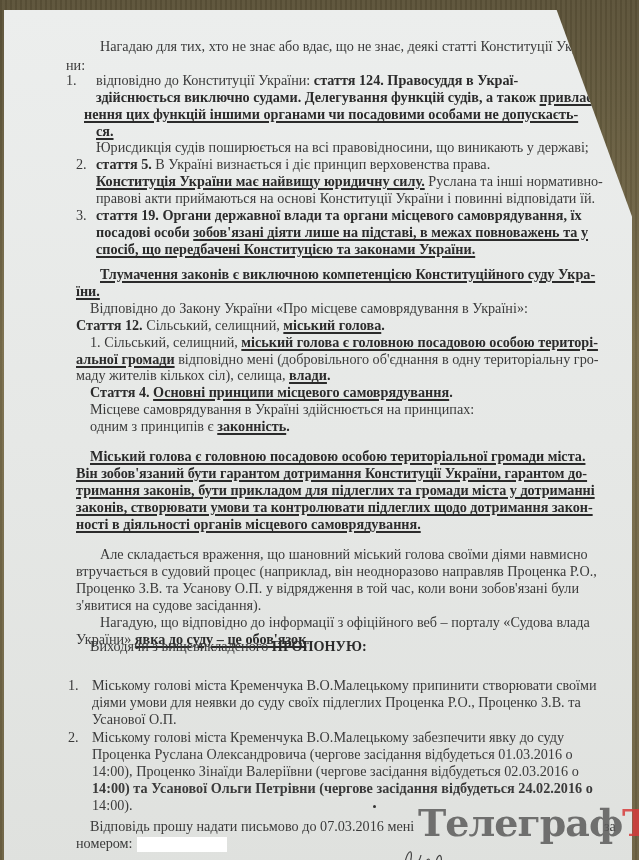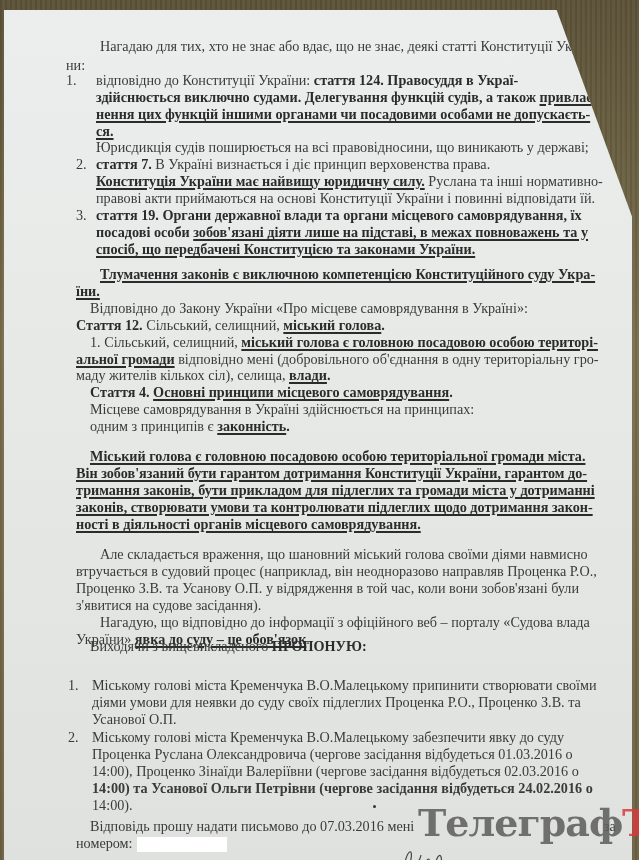--- a/index.html
+++ b/index.html
@@ -48,33 +48,33 @@
     <span>ни:</span>
   </div>
 
   <span class="num" style="left:62px; top:62px;">1.</span>
   <div class="line" style="left:92px; top:62px;">
     <span>відповідно   до   Конституції   України:  </span><span class="b">стаття   124. Правосуддя   в  Украї-</span>
   </div>
   <div class="line" style="left:92px; top:79px;">
     <span class="b">здійснюється виключно судами. Делегування функцій судів, а також </span><span class="b u">привлас-</span>
   </div>
-  <div class="line" style="left:92px; top:96px;">
+  <div class="line" style="left:80px; top:96px;">
     <span class="b u">нення цих функцій іншими органами чи посадовими особами не допускаєть-</span>
   </div>
   <div class="line" style="left:92px; top:113px;">
     <span class="b u">ся.</span>
   </div>
   <div class="line" style="left:92px; top:129px;">
     <span>Юрисдикція судів поширюється на всі правовідносини, що виникають у державі;</span>
   </div>
 
   <span class="num" style="left:72px; top:146px;">2.</span>
   <div class="line" style="left:92px; top:146px;">
-    <span class="b">стаття 7.</span><span> В Україні визнається і діє принцип верховенства права.</span>
+    <span class="b">стаття 5.</span><span> В Україні визнається і діє принцип верховенства права.</span>
   </div>
   <div class="line" style="left:92px; top:163px;">
     <span class="b u">Конституція України має найвищу юридичну силу.</span><span> Руслана та інші нормативно-</span>
   </div>
   <div class="line" style="left:92px; top:180px;">
     <span>правові акти приймаються на основі Конституції України і повинні відповідати їй.</span>
   </div>
 
   <span class="num" style="left:72px; top:197px;">3.</span>
   <div class="line" style="left:92px; top:197px;">

